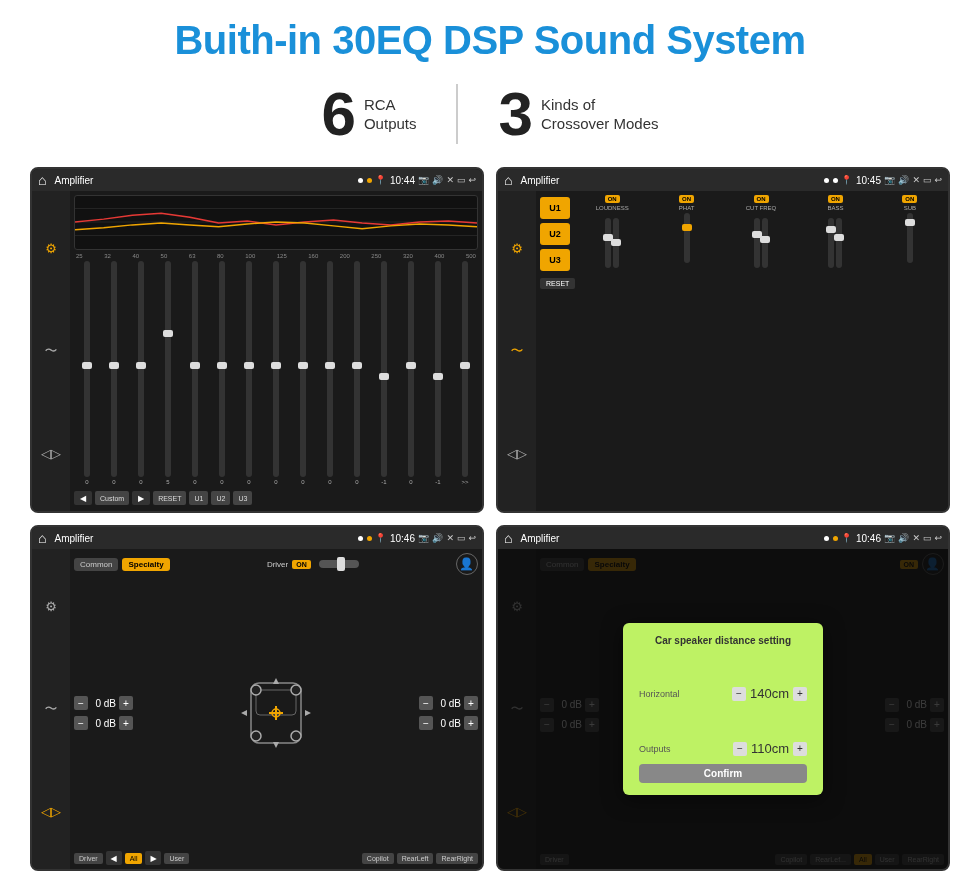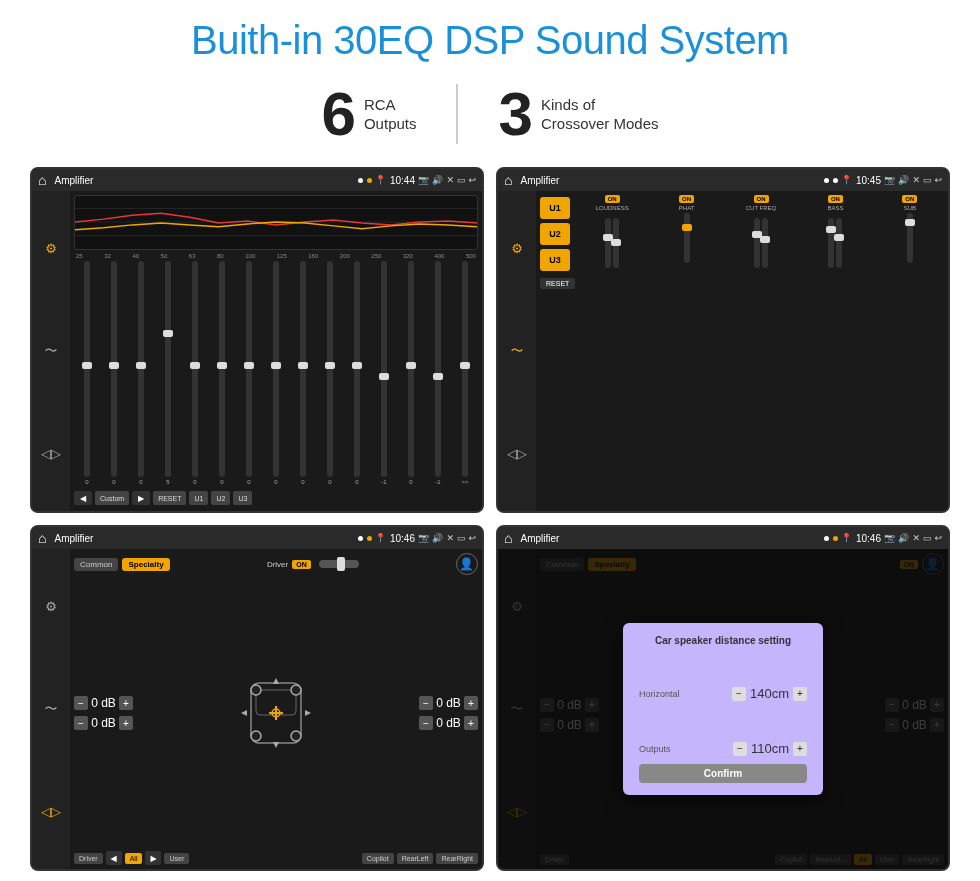--- a/index.html
+++ b/index.html
@@ -15,21 +15,21 @@
       width: 980px;
       height: 881px;
       display: flex;
       flex-direction: column;
       align-items: center;
       padding: 18px 30px 10px;
     }
 
     .main-title {
       font-size: 40px;
-      font-weight: 400;
+      font-weight: 700;
       color: #1a90d9;
       text-align: center;
       margin-bottom: 20px;
       letter-spacing: -0.5px;
     }
 
     .stats-row {
       display: flex;
       align-items: center;
       justify-content: center;
@@ -393,24 +393,24 @@
       background: #555;
       border-radius: 2px;
       display: flex;
       align-items: center;
       justify-content: center;
       color: #fff;
       font-size: 10px;
     }
 
     .db-val {
-      font-size: 12px;
+      font-size: 10px;
       color: #fff;
       min-width: 25px;
-      text-align: center;
+      text-align: right;
     }
 
     .fader-center {
       flex: 1;
       display: flex;
       align-items: center;
       justify-content: center;
       position: relative;
     }
 
@@ -450,21 +450,21 @@
       position: absolute;
       top: 0; left: 0; right: 0; bottom: 0;
       background: rgba(0,0,0,0.5);
       display: flex;
       align-items: center;
       justify-content: center;
       z-index: 10;
     }
 
     .dialog-box {
-      background: #c4b5fd;
+      background: #bef264;
       border-radius: 6px;
       padding: 12px 16px;
       width: 200px;
       box-shadow: 0 4px 20px rgba(0,0,0,0.5);
     }
 
     .dialog-title {
       font-size: 10px;
       font-weight: bold;
       color: #333;

